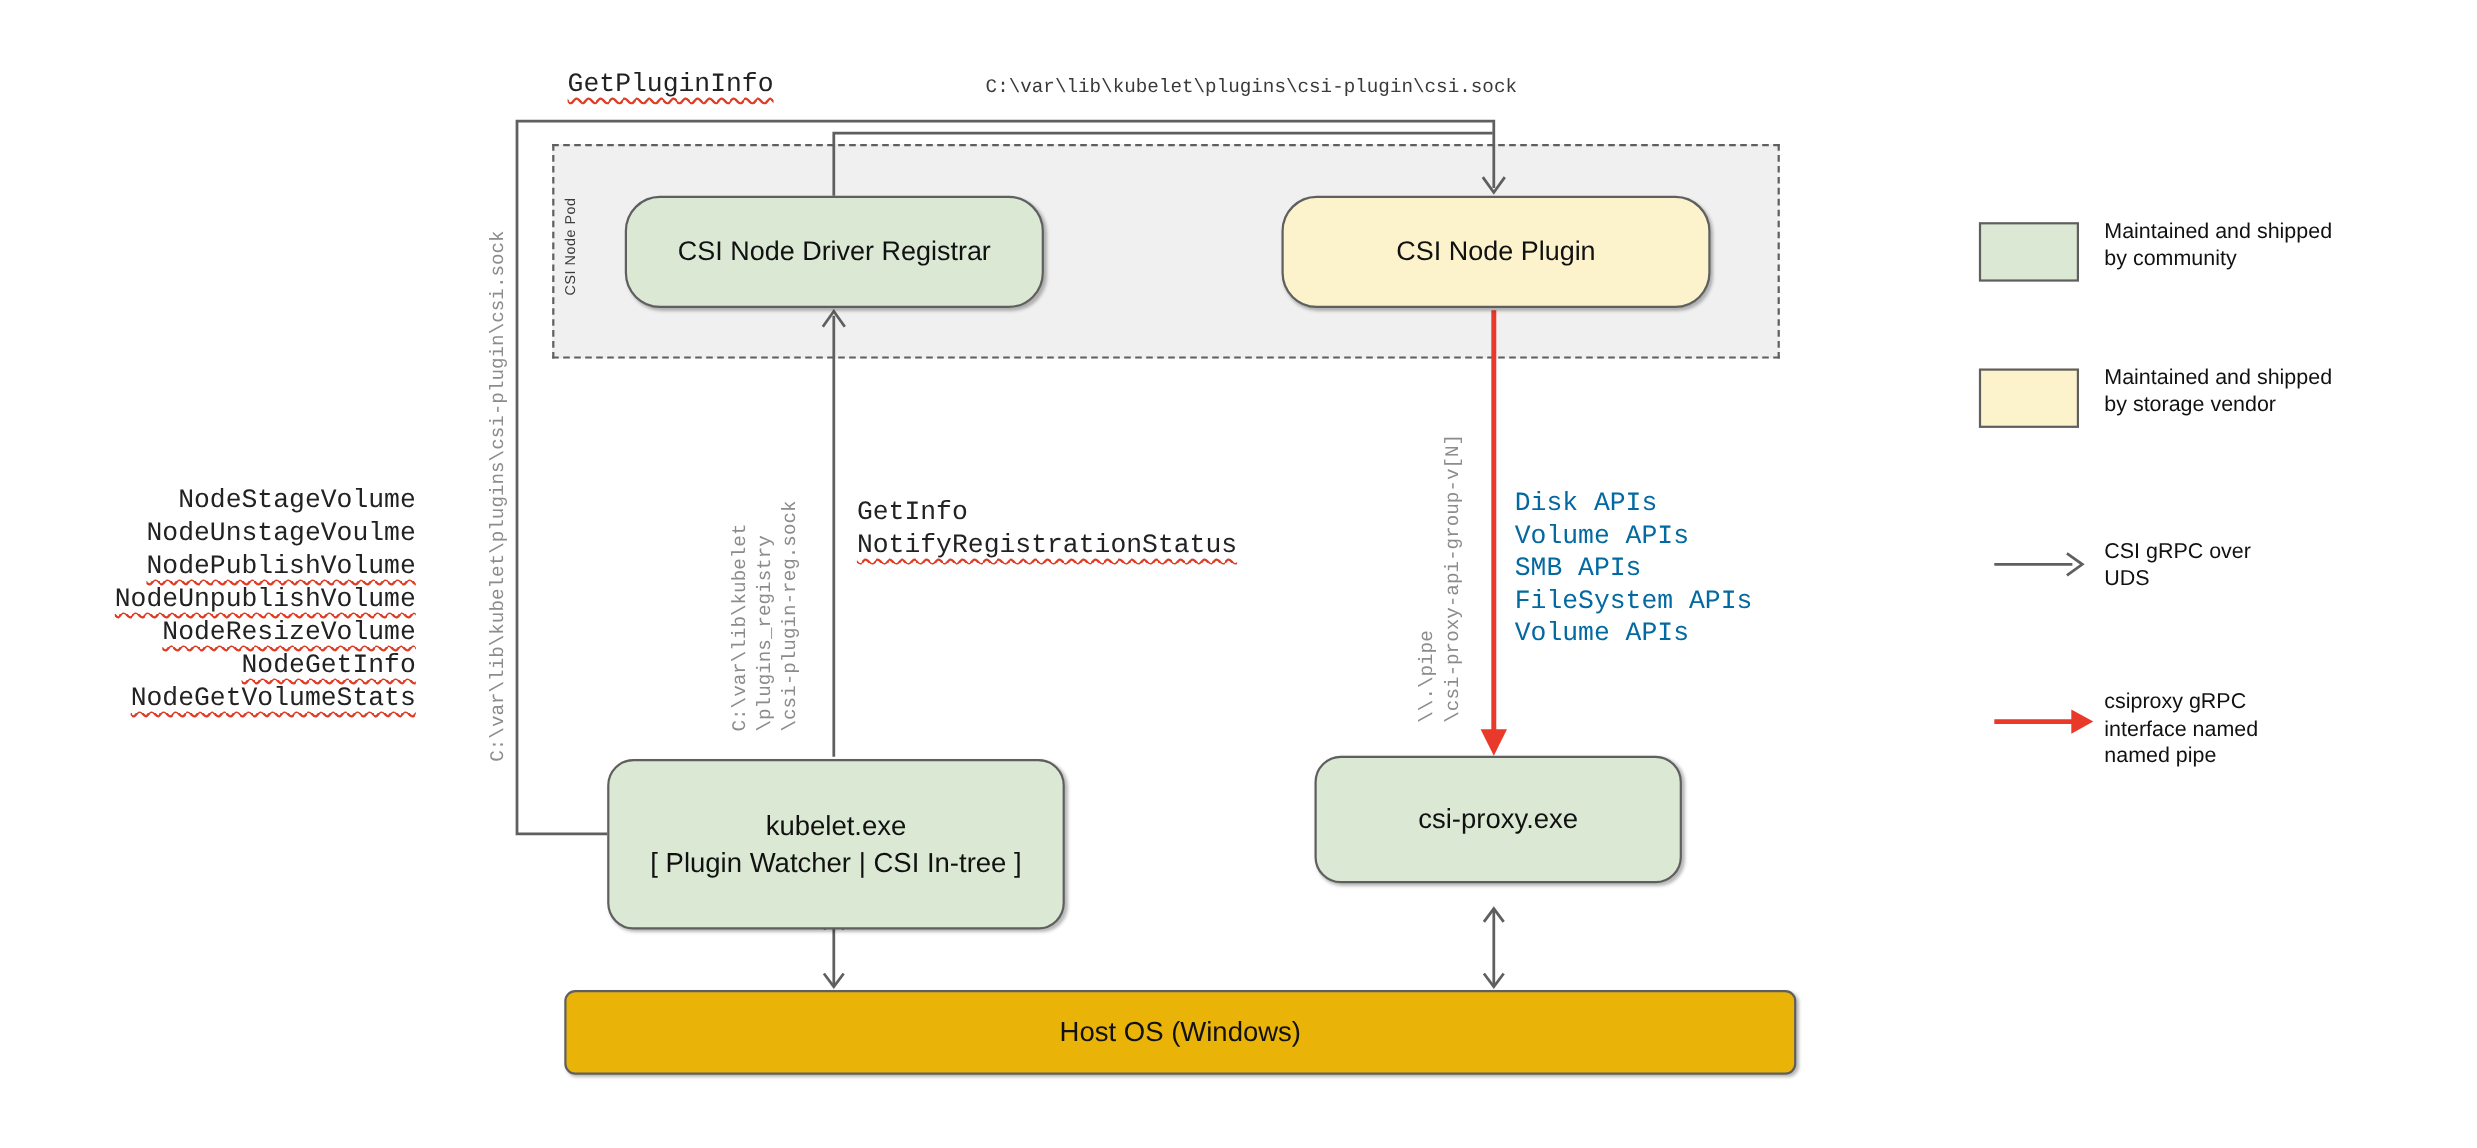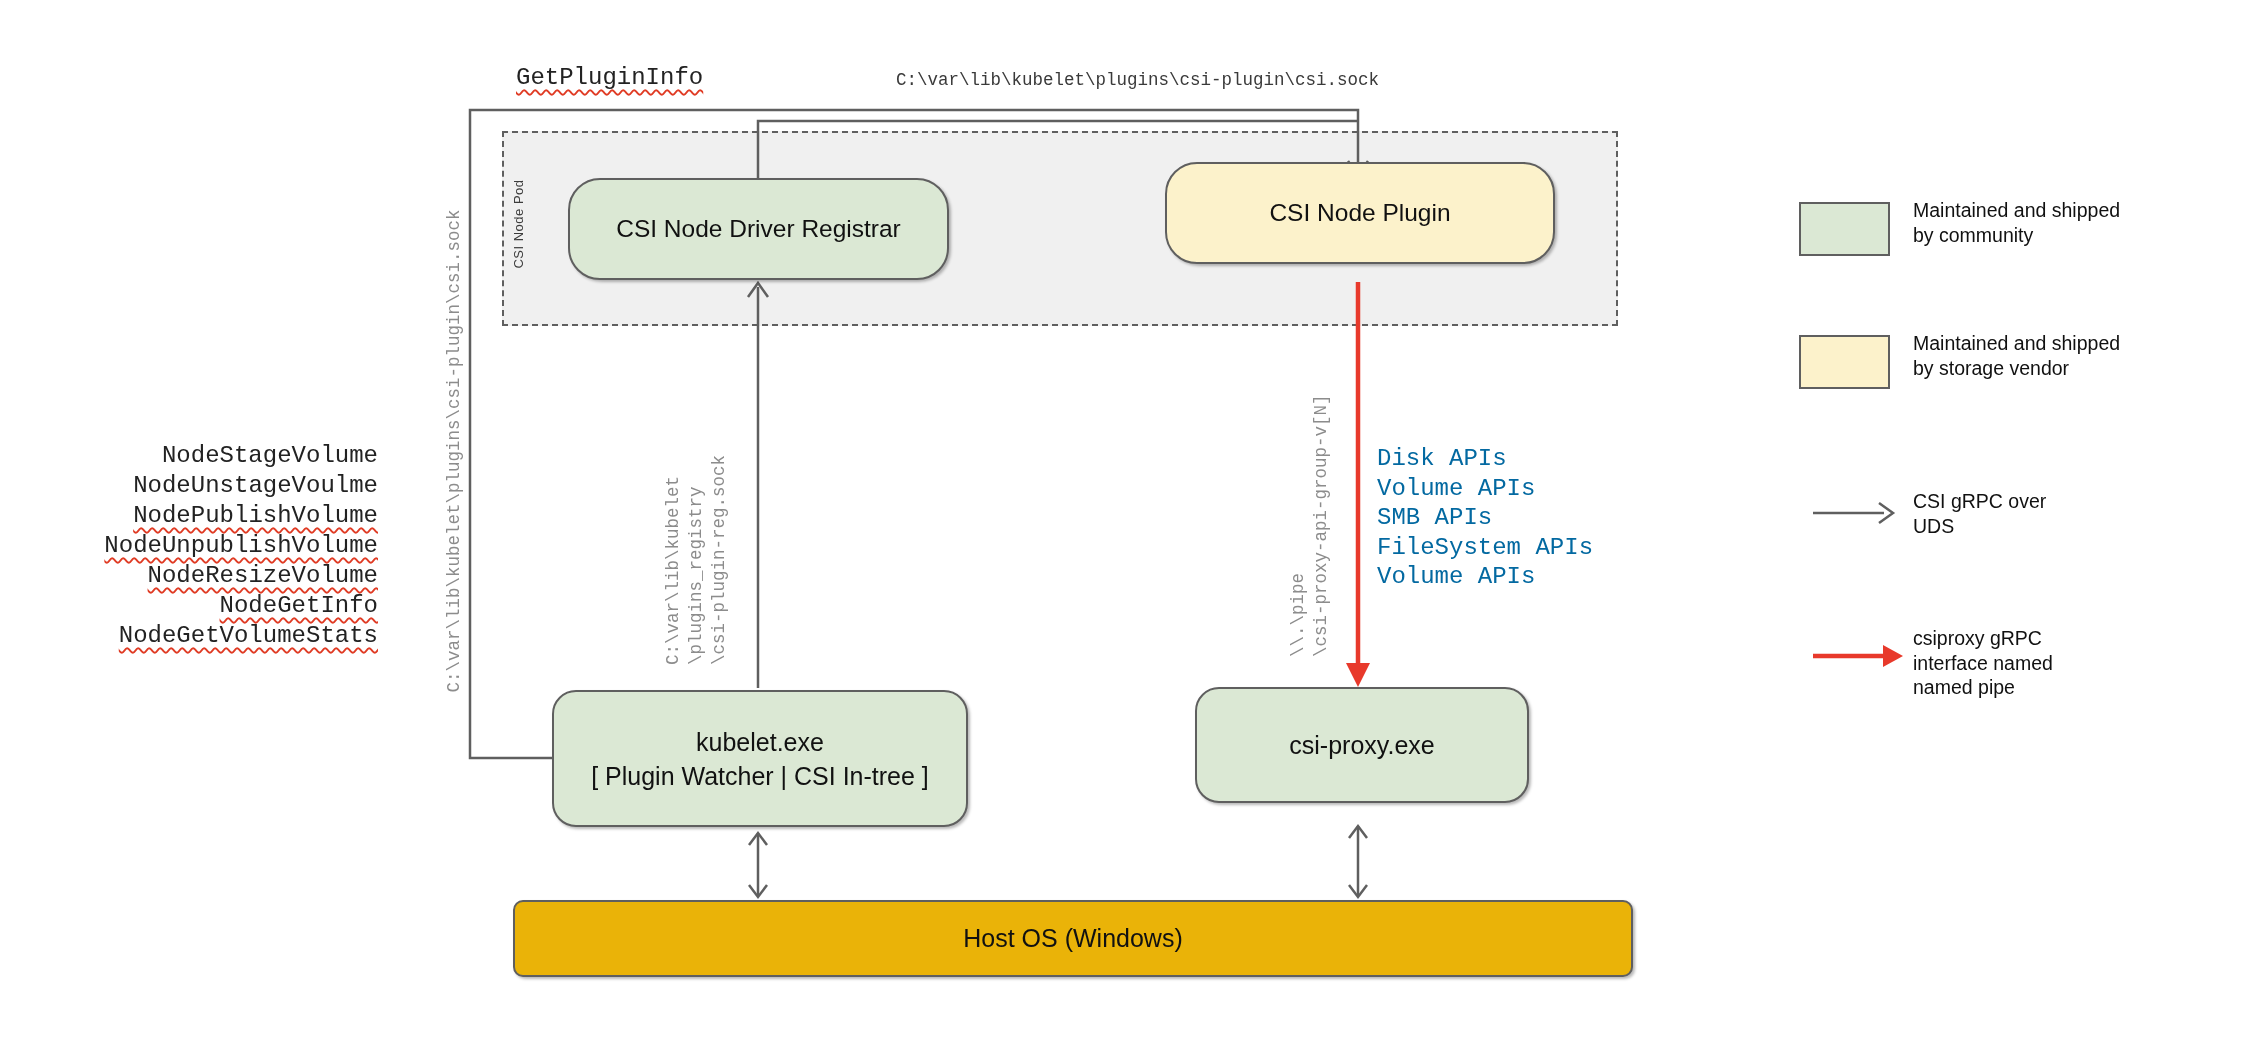--- a/index.html
+++ b/index.html
@@ -17,22 +17,22 @@
        border:2.5px dashed #5f5f5f;box-sizing:border-box;z-index:1;}
   .pod-label{left:473px;top:216px;width:92px;height:16px;transform:rotate(-90deg);
        font-size:13px;letter-spacing:.5px;color:#3c3c3c;text-align:center;z-index:2;}
 
   
   .box{box-sizing:border-box;border:2.5px solid #5f5f5f;display:flex;align-items:center;
        justify-content:center;text-align:center;color:#111;z-index:4;
        box-shadow:2px 2px 3px rgba(0,0,0,.28);}
   .round{border-radius:32px;}
   .registrar{left:568px;top:178px;width:381px;height:102px;background:#dbe8d4;font-size:24.5px;}
-  .plugin{left:1165px;top:162px;width:390px;height:102px;background:#fcf2cb;font-size:24.5px;}
-  .kubelet{left:552px;top:690px;width:416px;height:137px;background:#dbe8d4;font-size:25px;
+  .plugin{left:1165px;top:178px;width:390px;height:102px;background:#fcf2cb;font-size:24.5px;}
+  .kubelet{left:552px;top:690px;width:416px;height:155px;background:#dbe8d4;font-size:25px;
            line-height:34px;border-radius:24px;flex-direction:column;}
   .csiproxy{left:1195px;top:687px;width:334px;height:116px;background:#dbe8d4;font-size:25px;
             border-radius:24px;}
   .hostbar{left:513px;top:900px;width:1120px;height:77px;background:#eab308;font-size:25px;
            border-radius:10px;}
 
   
   .t-getplugininfo{left:516px;top:64px;font-size:24px;color:#222;z-index:2;}
   .t-socktop{left:896px;top:70px;font-size:17.5px;color:#3a3a3a;z-index:2;}
   .t-nodecalls{left:78px;top:441px;width:300px;text-align:right;font-size:24px;
@@ -113,20 +113,26 @@
   <div class="abs mono t-nodecalls">
     <div>NodeStageVolume</div>
     <div>NodeUnstageVoulme</div>
     <div><span class="sq">NodePublishVolume</span></div>
     <div><span class="sq">NodeUnpublishVolume</span></div>
     <div><span class="sq">NodeResizeVolume</span></div>
     <div><span class="sq">NodeGetInfo</span></div>
     <div><span class="sq">NodeGetVolumeStats</span></div>
   </div>
 
+  <div class="abs mono t-getinfo">
+    <div>GetInfo</div>
+    <div>
+      <span class="sq">NotifyRegistrationStatus</span>
+    </div>
+  </div>
 
   <div class="abs mono t-apis">
     <div>Disk APIs</div>
     <div>Volume APIs</div>
     <div>SMB APIs</div>
     <div>FileSystem APIs</div>
     <div>Volume APIs</div>
   </div>
 
   <div class="abs mono vlabel v-left">C:\var\lib\kubelet\plugins\csi-plugin\csi.sock</div>

